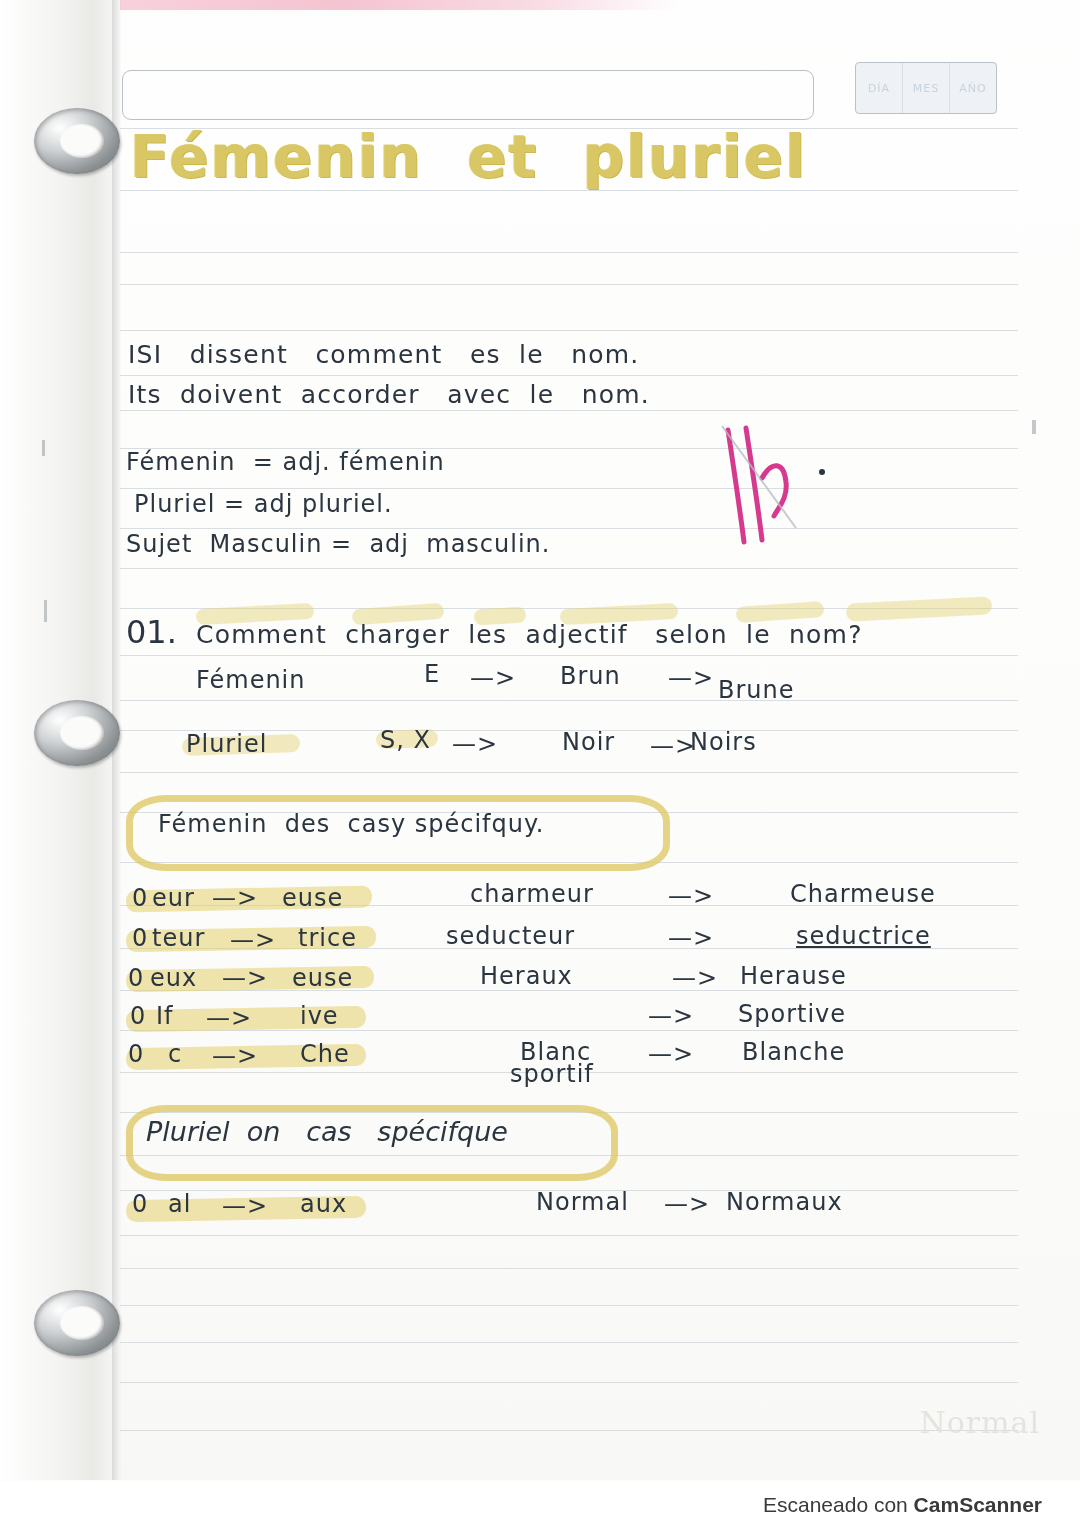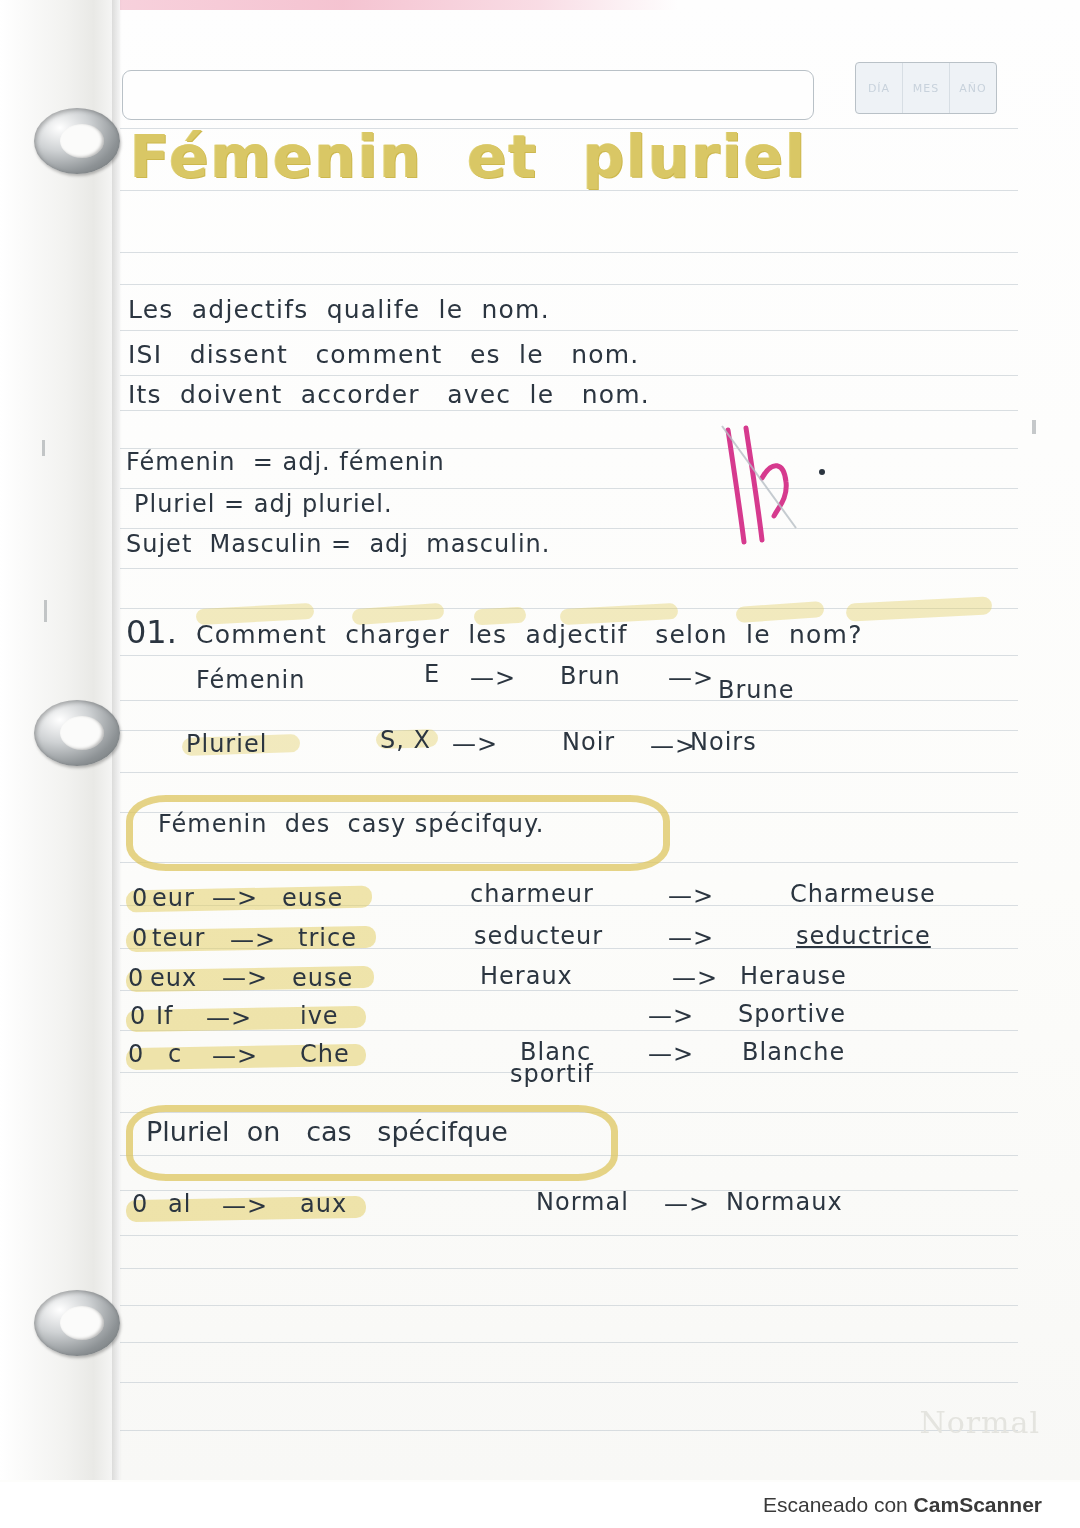--- a/index.html
+++ b/index.html
@@ -256,21 +256,20 @@
 
   <div id="title-box"></div>
   <div id="date-box">
     <div class="cell">DÍA</div>
     <div class="cell">MES</div>
     <div class="cell">AÑO</div>
   </div>
 
   <div class="hw hw-title" style="left:130px; top:128px; font-size:58px;">Fémenin  et  pluriel</div>
 
-  <div class="hw body-line" style="left:128px; top:297px;">Les  adjectifs  qualife  le  nom.</div>
   <div class="hw body-line" style="left:128px; top:342px;">ISI   dissent   comment   es  le   nom.</div>
   <div class="hw sub-line" style="left:126px; top:450px;">Fémenin  = adj. fémenin</div>
 
   <div class="hw body-line" style="left:128px; top:382px;">Its  doivent  accorder   avec  le   nom.</div>
   <div class="hw sub-line" style="left:134px; top:492px;">Pluriel = adj pluriel.</div>
   <div class="hw sub-line" style="left:126px; top:532px;">Sujet  Masculin =  adj  masculin.</div>
 
   <svg id="scribble" viewBox="0 0 140 130">
     <path d="M28 10 C 34 50, 40 90, 44 122" stroke="#d63a8e" stroke-width="5" fill="none" stroke-linecap="round"></path>
     <path d="M46 8 C 52 48, 58 86, 62 120" stroke="#d63a8e" stroke-width="5" fill="none" stroke-linecap="round"></path>
@@ -315,21 +314,21 @@
   <div class="hw sub-line" style="left:282px; top:886px;">euse</div>
   <div class="hw sub-line" style="left:470px; top:882px;">charmeur</div>
   <div class="hw sub-line" style="left:668px; top:884px;">—&gt;</div>
   <div class="hw sub-line" style="left:790px; top:882px;">Charmeuse</div>
 
   <div class="hl" style="left:126px; top:928px; width:250px; height:22px; transform:rotate(-1deg);"></div>
   <div class="hw sub-line" style="left:132px; top:926px;">0</div>
   <div class="hw sub-line" style="left:152px; top:926px;">teur</div>
   <div class="hw sub-line" style="left:230px; top:928px;">—&gt;</div>
   <div class="hw sub-line" style="left:298px; top:926px;">trice</div>
-  <div class="hw sub-line" style="left:474px; top:924px;">seducteur</div>
+  <div class="hw sub-line" style="left:446px; top:924px;">seducteur</div>
   <div class="hw sub-line" style="left:668px; top:926px;">—&gt;</div>
   <div class="hw sub-line" style="left:796px; top:924px;text-decoration:underline;">seductrice</div>
 
   <div class="hl" style="left:126px; top:968px; width:248px; height:22px; transform:rotate(-1deg);"></div>
   <div class="hw sub-line" style="left:128px; top:966px;">0</div>
   <div class="hw sub-line" style="left:150px; top:966px;">eux</div>
   <div class="hw sub-line" style="left:222px; top:966px;">—&gt;</div>
   <div class="hw sub-line" style="left:292px; top:966px;">euse</div>
   <div class="hw sub-line" style="left:480px; top:964px;">Heraux</div>
   <div class="hw sub-line" style="left:672px; top:966px;">—&gt;</div>
@@ -347,21 +346,21 @@
   <div class="hl" style="left:126px; top:1046px; width:240px; height:22px; transform:rotate(-1deg);"></div>
   <div class="hw sub-line" style="left:128px; top:1042px;">0</div>
   <div class="hw sub-line" style="left:168px; top:1042px;">c</div>
   <div class="hw sub-line" style="left:212px; top:1044px;">—&gt;</div>
   <div class="hw sub-line" style="left:300px; top:1042px;">Che</div>
   <div class="hw sub-line" style="left:520px; top:1040px;">Blanc</div>
   <div class="hw sub-line" style="left:648px; top:1042px;">—&gt;</div>
   <div class="hw sub-line" style="left:742px; top:1040px;">Blanche</div>
 
   <div class="cloud" style="left:126px; top:1105px; width:478px; height:62px;"></div>
-  <div class="hw" style="left:146px; top:1118px; font-size:27px; color:#2b3540;">Pluriel  on   cas   spécifque</div>
+  <div class="hw" style="left:146px; top:1118px; font-size:27px; color:#2b3540;font-style:italic;">Pluriel  on   cas   spécifque</div>
 
   <div class="hl" style="left:126px; top:1198px; width:240px; height:22px; transform:rotate(-1deg);"></div>
   <div class="hw sub-line" style="left:132px; top:1192px;">0</div>
   <div class="hw sub-line" style="left:168px; top:1192px;">al</div>
   <div class="hw sub-line" style="left:222px; top:1194px;">—&gt;</div>
   <div class="hw sub-line" style="left:300px; top:1192px;">aux</div>
   <div class="hw sub-line" style="left:536px; top:1190px;">Normal</div>
   <div class="hw sub-line" style="left:664px; top:1192px;">—&gt;</div>
   <div class="hw sub-line" style="left:726px; top:1190px;">Normaux</div>
 

